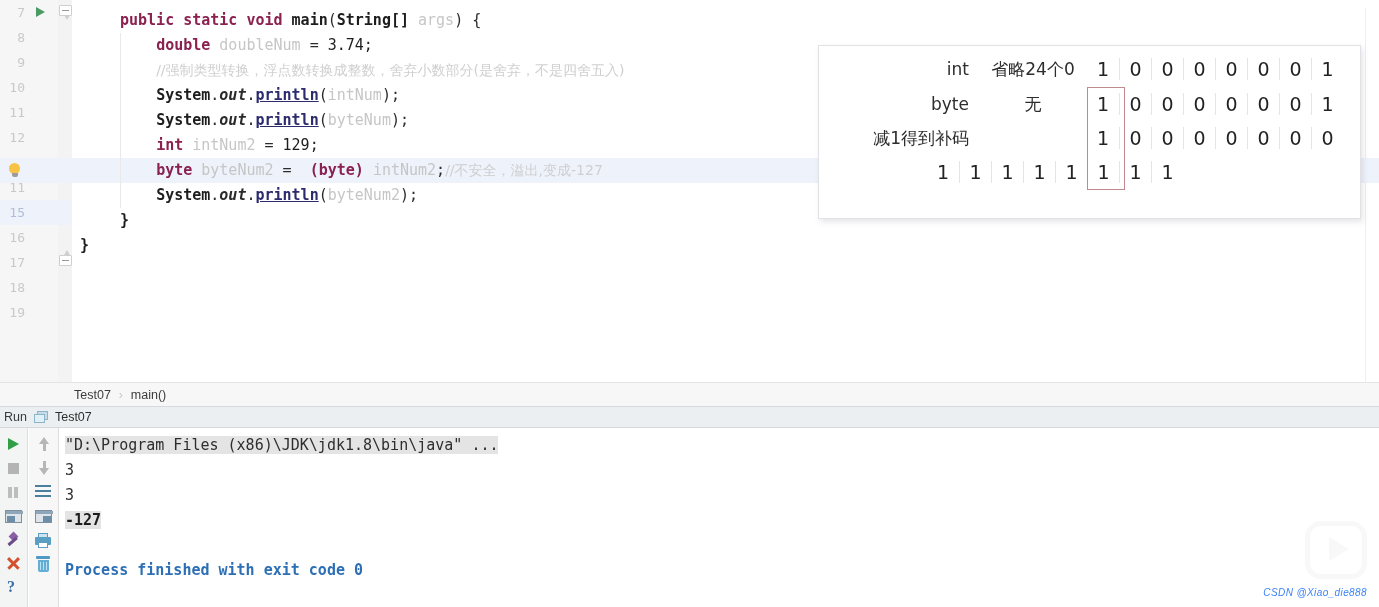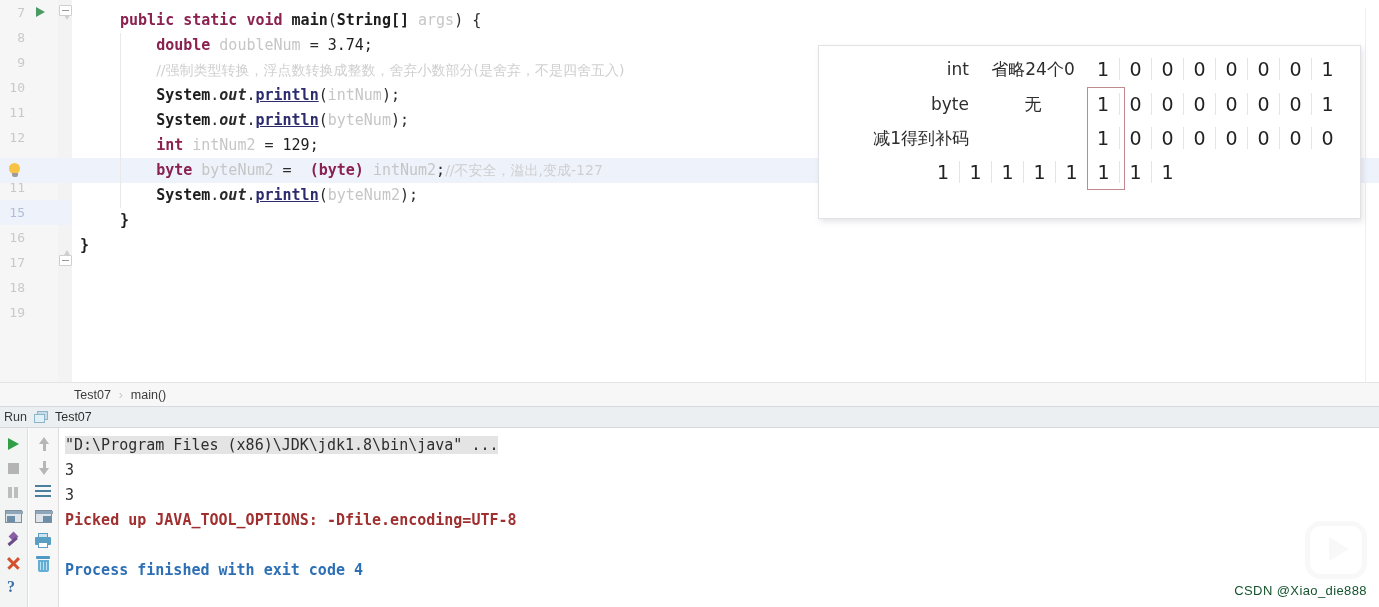--- a/index.html
+++ b/index.html
@@ -244,23 +244,24 @@
   .cline .hlbg { background: #e4e4e4; }
   .c-cmd  { color: #2e2e2e; }
   .c-out  { color: #2e2e2e; }
   .c-bold { color: #1d1d1d; font-weight: bold; }
   .c-err  { color: #a03030; font-weight: bold; }
   .c-info { color: #2d6fb5; font-weight: bold; }
 
   
   #watermark {
     position: absolute; right: 12px; bottom: 9px;
-    font-size: 13px; color: #14532d;
+    font-size: 10px; color: #3b82f6;
     font-family: "Liberation Sans", sans-serif;
     letter-spacing: 0.4px;
+    font-style: italic;
   }
   #wm-logo {
     position: absolute; right: 6px; bottom: 22px;
     width: 74px; height: 70px; opacity: 0.30;
   }
   #wm-logo .rr {
     position: absolute; left: 6px; top: 6px; width: 62px; height: 58px;
     border: 5px solid #e9e9e9; border-radius: 16px;
   }
   #wm-logo .tri {
@@ -509,23 +510,23 @@
               <i style="left:8px"></i>
             </i>
           </span>
         </div>
     </div>
 
     <div id="console">
       <div class="cline"><span class="c-cmd hlbg">"D:\Program Files (x86)\JDK\jdk1.8\bin\java" ...</span></div>
       <div class="cline"><span class="c-out">3</span></div>
       <div class="cline"><span class="c-out">3</span></div>
-      <div class="cline"><span class="c-err">Picked up JAVA_TOOL_OPTIONS: -Dfile.encoding=UTF-8</span></div>
+      <div class="cline"><span class="c-bold hlbg">-127</span></div>
       <div class="cline"><span></span></div>
-      <div class="cline"><span class="c-info">Process finished with exit code 4</span></div>
+      <div class="cline"><span class="c-info">Process finished with exit code 0</span></div>
     </div>
   </div>
 
   <div id="wm-logo">
     <div class="rr"></div>
       <div class="tri"></div>
   </div>
   <div id="watermark">CSDN @Xiao_die888</div>
 
 </div>

